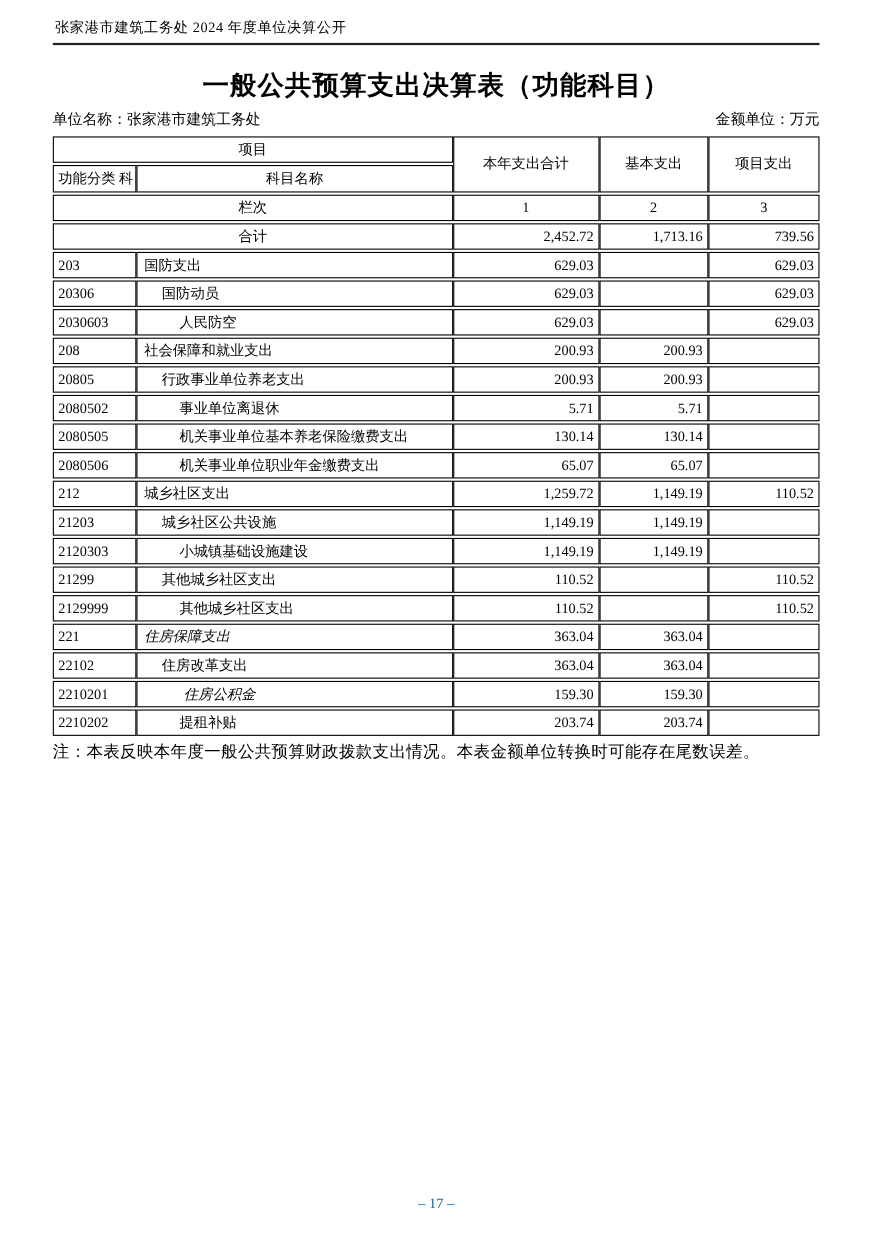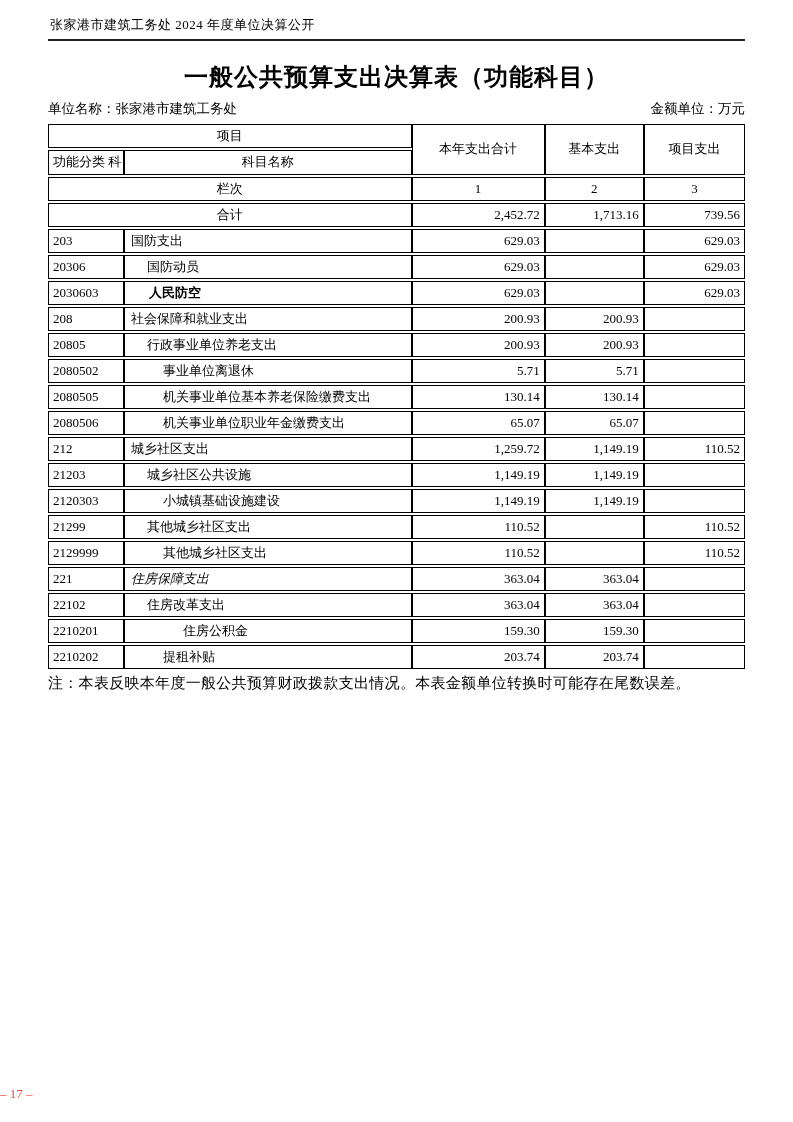--- a/index.html
+++ b/index.html
@@ -69,23 +69,23 @@
   .note {
     font-size: 15px;
     margin-top: 3px;
     letter-spacing: 0.3px;
   }
   .page-number {
     position: absolute;
     bottom: 20px;
     left: 0;
     width: 100%;
-    text-align: left;
-    font-size: 13px;
-    color: #ef4444;
+    text-align: center;
+    font-size: 13px;
+    color: #0369a1;
   }
 </style>
 </head>
 <body>
 
 <div class="page">
 
   <div class="doc-header">张家港市建筑工务处 2024 年度单位决算公开</div>
 
   <div class="title">一般公共预算支出决算表（功能科目）</div>
@@ -140,21 +140,21 @@
     <tr>
       <td class="code">20306</td>
       <td class="name" style="padding-left: 22px;">国防动员</td>
       <td class="num">629.03</td>
       <td class="num"></td>
       <td class="num">629.03</td>
     </tr>
 
     <tr>
       <td class="code">2030603</td>
-      <td class="name" style="padding-left: 24px; font-weight: bold;">人民防空</td>
+      <td class="name" style="padding-left: 38px;">人民防空</td>
       <td class="num">629.03</td>
       <td class="num"></td>
       <td class="num">629.03</td>
     </tr>
 
     <tr>
       <td class="code">208</td>
       <td class="name" style="padding-left: 6px;">社会保障和就业支出</td>
       <td class="num">200.93</td>
       <td class="num">200.93</td>
@@ -244,21 +244,21 @@
     <tr>
       <td class="code">22102</td>
       <td class="name" style="padding-left: 22px;">住房改革支出</td>
       <td class="num">363.04</td>
       <td class="num">363.04</td>
       <td class="num"></td>
     </tr>
 
     <tr>
       <td class="code">2210201</td>
-      <td class="name" style="padding-left: 58px;">住房公积金</td>
+      <td class="name" style="padding-left: 42px; font-style: italic;">住房公积金</td>
       <td class="num">159.30</td>
       <td class="num">159.30</td>
       <td class="num"></td>
     </tr>
 
     <tr>
       <td class="code">2210202</td>
       <td class="name" style="padding-left: 38px;">提租补贴</td>
       <td class="num">203.74</td>
       <td class="num">203.74</td>

